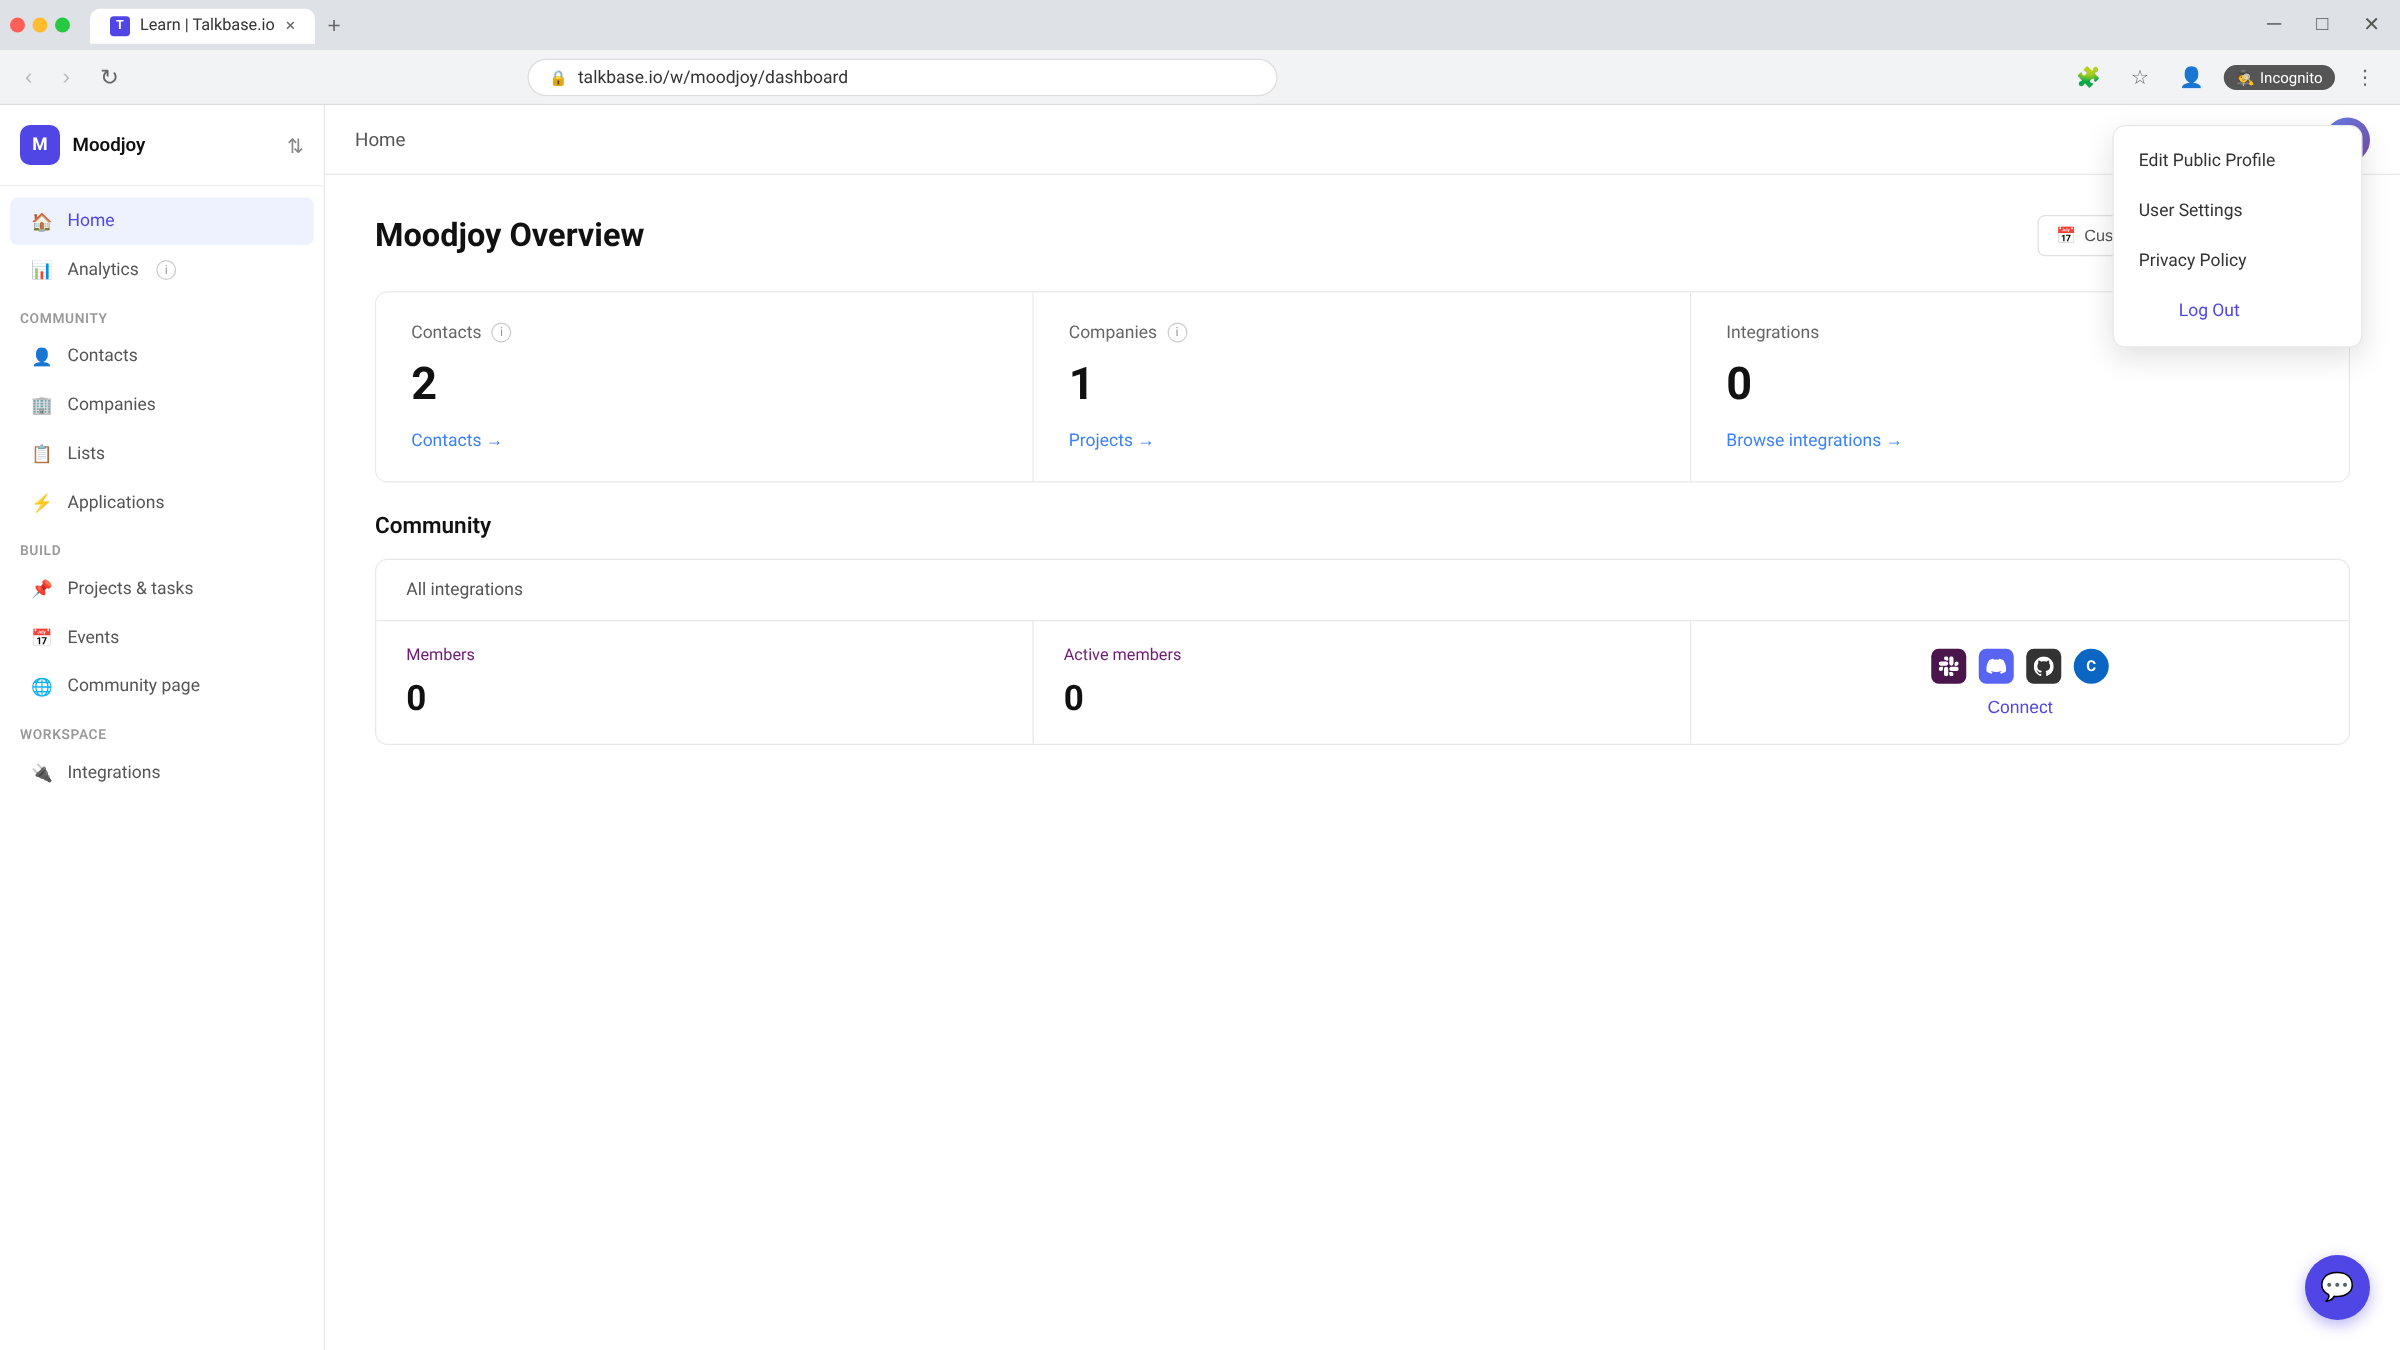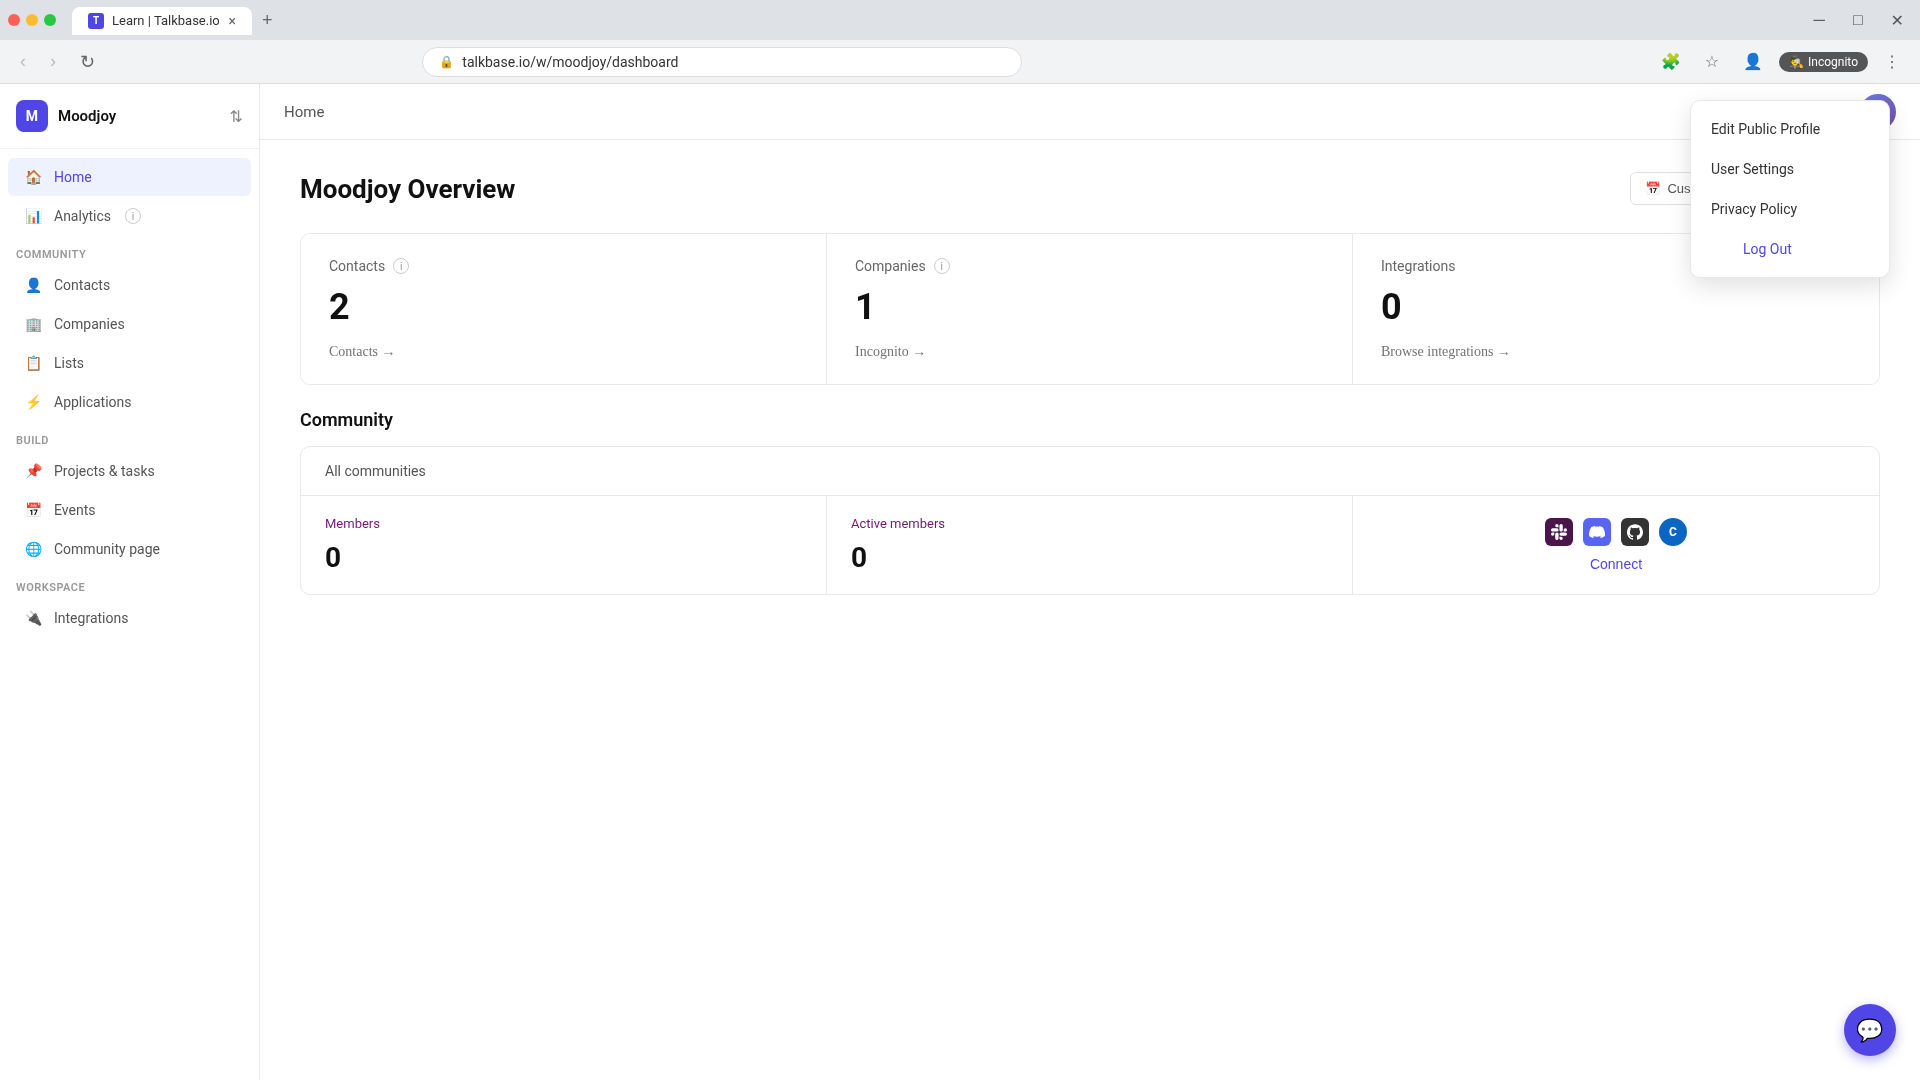--- a/index.html
+++ b/index.html
@@ -67,21 +67,21 @@
     .date-filter-btn { padding: 8px 14px; border: 1px solid #e0e0e0; border-radius: 6px; background: #fff; cursor: pointer; font-size: 13px; color: #555; display: flex; align-items: center; gap: 6px; }
     .date-filter-btn.custom { background: #fff; }
     .period-btn { padding: 8px 14px; border: none; background: none; cursor: pointer; font-size: 13px; color: #555; border-radius: 6px; }
 
     
     .stats-grid { display: grid; grid-template-columns: 1fr 1fr 1fr; gap: 0; border: 1px solid #e8e8e8; border-radius: 10px; margin-bottom: 24px; overflow: hidden; }
     .stat-card { padding: 24px 28px; border-right: 1px solid #e8e8e8; background: #fff; }
     .stat-card:last-child { border-right: none; }
     .stat-label { font-size: 14px; color: #666; margin-bottom: 12px; display: flex; align-items: center; gap: 4px; }
     .stat-value { font-size: 36px; font-weight: 700; color: #111; margin-bottom: 16px; }
-    .stat-link { color: #737373; font-size: 14px; text-decoration: none; display: flex; align-items: center; gap: 4px; cursor: pointer; font-family: Liberation Serif, serif; }
+    .stat-link { color: #3b82f6; font-size: 14px; text-decoration: none; display: flex; align-items: center; gap: 4px; cursor: pointer; }
 
     
     .section-title { font-size: 18px; font-weight: 600; color: #111; margin-bottom: 16px; }
     .community-card { border: 1px solid #e8e8e8; border-radius: 10px; overflow: hidden; }
     .community-card-header { padding: 16px 24px; border-bottom: 1px solid #e8e8e8; font-size: 14px; color: #555; }
     .community-stats-row { display: grid; grid-template-columns: 1fr 1fr 1fr; padding: 0; }
     .community-stat { padding: 20px 24px; border-right: 1px solid #e8e8e8; }
     .community-stat:last-child { border-right: none; }
     .community-stat-label { font-size: 13px; color: #701a75; margin-bottom: 10px; }
     .community-stat-value { font-size: 28px; font-weight: 700; color: #111; }
@@ -261,34 +261,34 @@
             </div>
             <div class="stat-value">2</div>
             <a class="stat-link">Contacts →</a>
           </div>
           <div class="stat-card">
             <div class="stat-label">
               <span>Companies</span>
               <span class="info-icon">i</span>
             </div>
             <div class="stat-value">1</div>
-            <a class="stat-link">Incognito →</a>
+            <a class="stat-link">Projects →</a>
           </div>
           <div class="stat-card">
             <div class="stat-label">Integrations</div>
             <div class="stat-value">0</div>
             <a class="stat-link">Browse integrations →</a>
           </div>
         </div>
 
         <div>
           <div class="section-title">Community</div>
           <div class="community-card">
             <div class="community-card-header">
-              <span>All communities</span>
+              <span>All integrations</span>
             </div>
             <div class="community-stats-row">
               <div class="community-stat">
                 <div class="community-stat-label">Members</div>
                 <div class="community-stat-value">0</div>
               </div>
               <div class="community-stat">
                 <div class="community-stat-label">Active members</div>
                 <div class="community-stat-value">0</div>
               </div>

